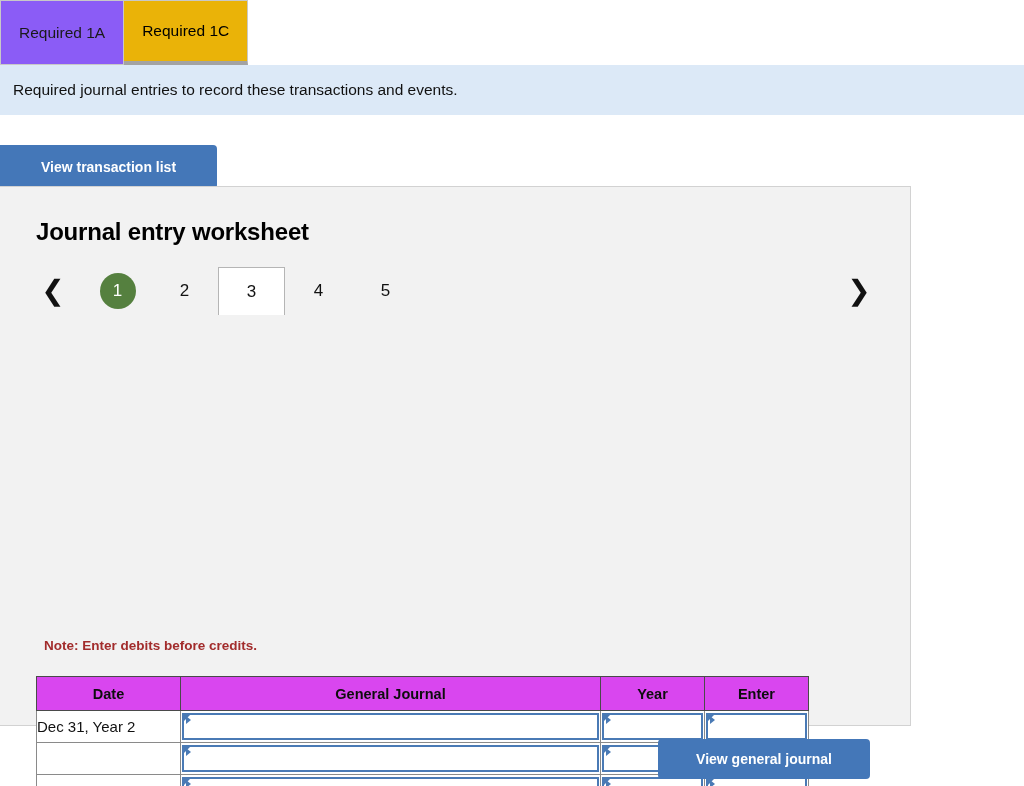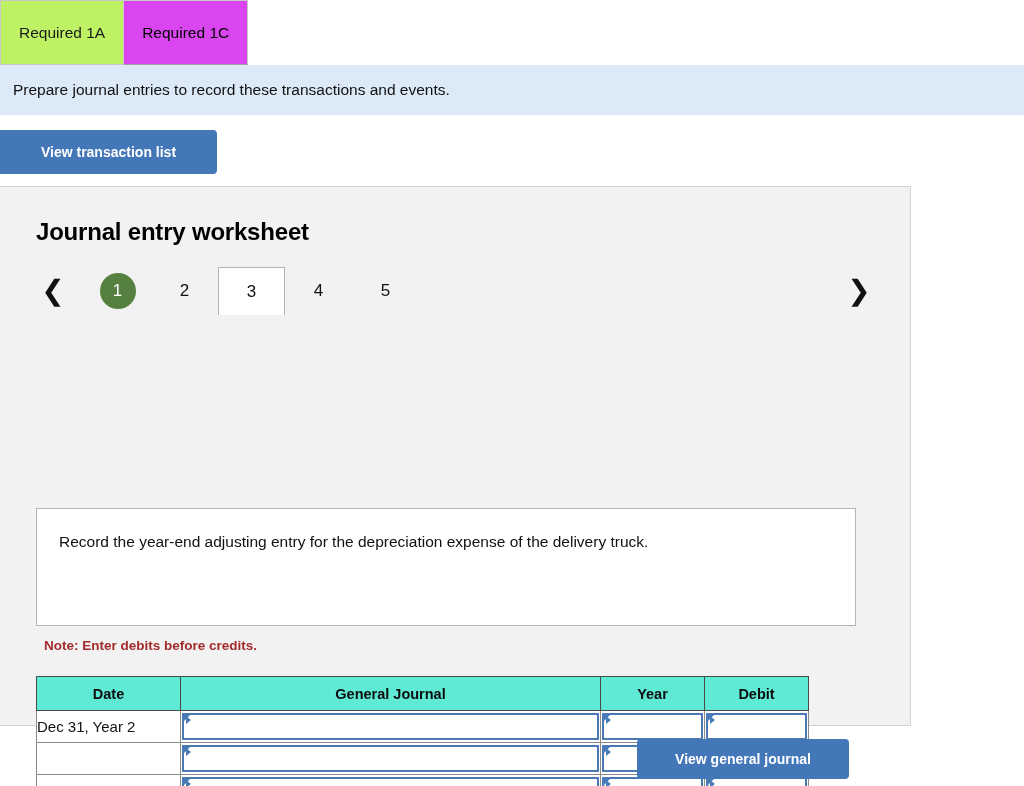--- a/index.html
+++ b/index.html
@@ -29,33 +29,33 @@
     box-sizing: border-box;
   }
   .req-tab {
     position: relative;
     display: flex;
     align-items: center;
     justify-content: center;
     padding: 0 18px;
     font-size: 15.5px;
     color: #1a1a1a;
-    background: #bef264;
+    background: #8b5cf6;
     border: 1px solid #c8c8c8;
     border-left: none;
     box-sizing: border-box;
     height: 65px;
     white-space: nowrap;
   }
   .req-tab:first-child {
     border-left: 1px solid #c8c8c8;
   }
   .req-tab.active {
-    background: #d946ef;
-    border-bottom: 1px solid #a3a3a3;
+    background: #eab308;
+    border-bottom: 4px solid #a3a3a3;
     color: #000000;
   }
 
   
   .instruction-bar {
     position: absolute;
     left: 0;
     top: 65px;
     width: 1024px;
     height: 50px;
@@ -86,21 +86,21 @@
     font-size: 14px;
     cursor: pointer;
     padding: 0;
     display: inline-flex;
     align-items: center;
     justify-content: center;
   }
   .btn-txn-list {
     position: absolute;
     left: 0;
-    top: 0;
+    top: 15px;
     width: 217px;
     height: 44px;
     border-radius: 0 4px 4px 0;
   }
 
   
   .worksheet-panel {
     position: absolute;
     left: 0;
     top: 186px;
@@ -214,21 +214,21 @@
   
   .journal-table {
     position: absolute;
     left: 36px;
     top: 489px;
     width: 772px;
     border-collapse: collapse;
     table-layout: fixed;
   }
   .journal-table th {
-    background: #5eead4;
+    background: #d946ef;
     border: 1px solid #4a4a4a;
     font-size: 14.5px;
     font-weight: bold;
     color: #0d0d0d;
     height: 33px;
     text-align: center;
     padding: 0;
   }
   .journal-table td {
     border: 1px solid #8a8a8a;
@@ -294,40 +294,40 @@
   }
   .btn-clear {
     position: absolute;
     left: 246px;
     top: 0;
     width: 192px;
     height: 40px;
   }
   .btn-view-gj {
     position: absolute;
-    left: 601px;
+    left: 622px;
     top: 0;
     width: 212px;
     height: 40px;
   }
 </style>
 </head>
 <body>
 
 <div class="req-tabs">
   <div class="req-tab">
     <span>Required 1A</span>
   </div>
   <div class="req-tab active">
     <span>Required 1C</span>
   </div>
 </div>
 
 <div class="instruction-bar">
-  <span>Prepare journal entries to record these transactions and events.</span>
+  <span>Required journal entries to record these transactions and events.</span>
 </div>
 
 <div class="txn-list-wrap">
   <button class="btn-blue btn-txn-list">View transaction list</button>
 </div>
 
 <div class="worksheet-panel">
 
   <div class="panel-title">Journal entry worksheet</div>
 
@@ -346,39 +346,36 @@
       <div class="pager-item">
         <span>4</span>
       </div>
       <div class="pager-item">
         <span>5</span>
       </div>
     </div>
     <div class="pager-arrow pager-next">❯</div>
   </div>
 
-  <div class="desc-box">
-    <span>Record the year-end adjusting entry for the depreciation expense of the delivery truck.</span>
-  </div>
 
   <div class="note">Note: Enter debits before credits.</div>
 
   <table class="journal-table">
     <colgroup>
       <col class="col-date">
         <col class="col-gj">
         <col class="col-debit">
         <col class="col-credit">
     </colgroup>
     <thead>
       <tr>
         <th>Date</th>
         <th>General Journal</th>
         <th>Year</th>
-        <th>Debit</th>
+        <th>Enter</th>
       </tr>
     </thead>
     <tbody>
       <tr>
         <td class="date-cell">Dec 31, Year 2</td>
         <td class="input-host">
             <div class="cell-input"></div>
           </td>
         <td class="input-host">
             <div class="cell-input"></div>

